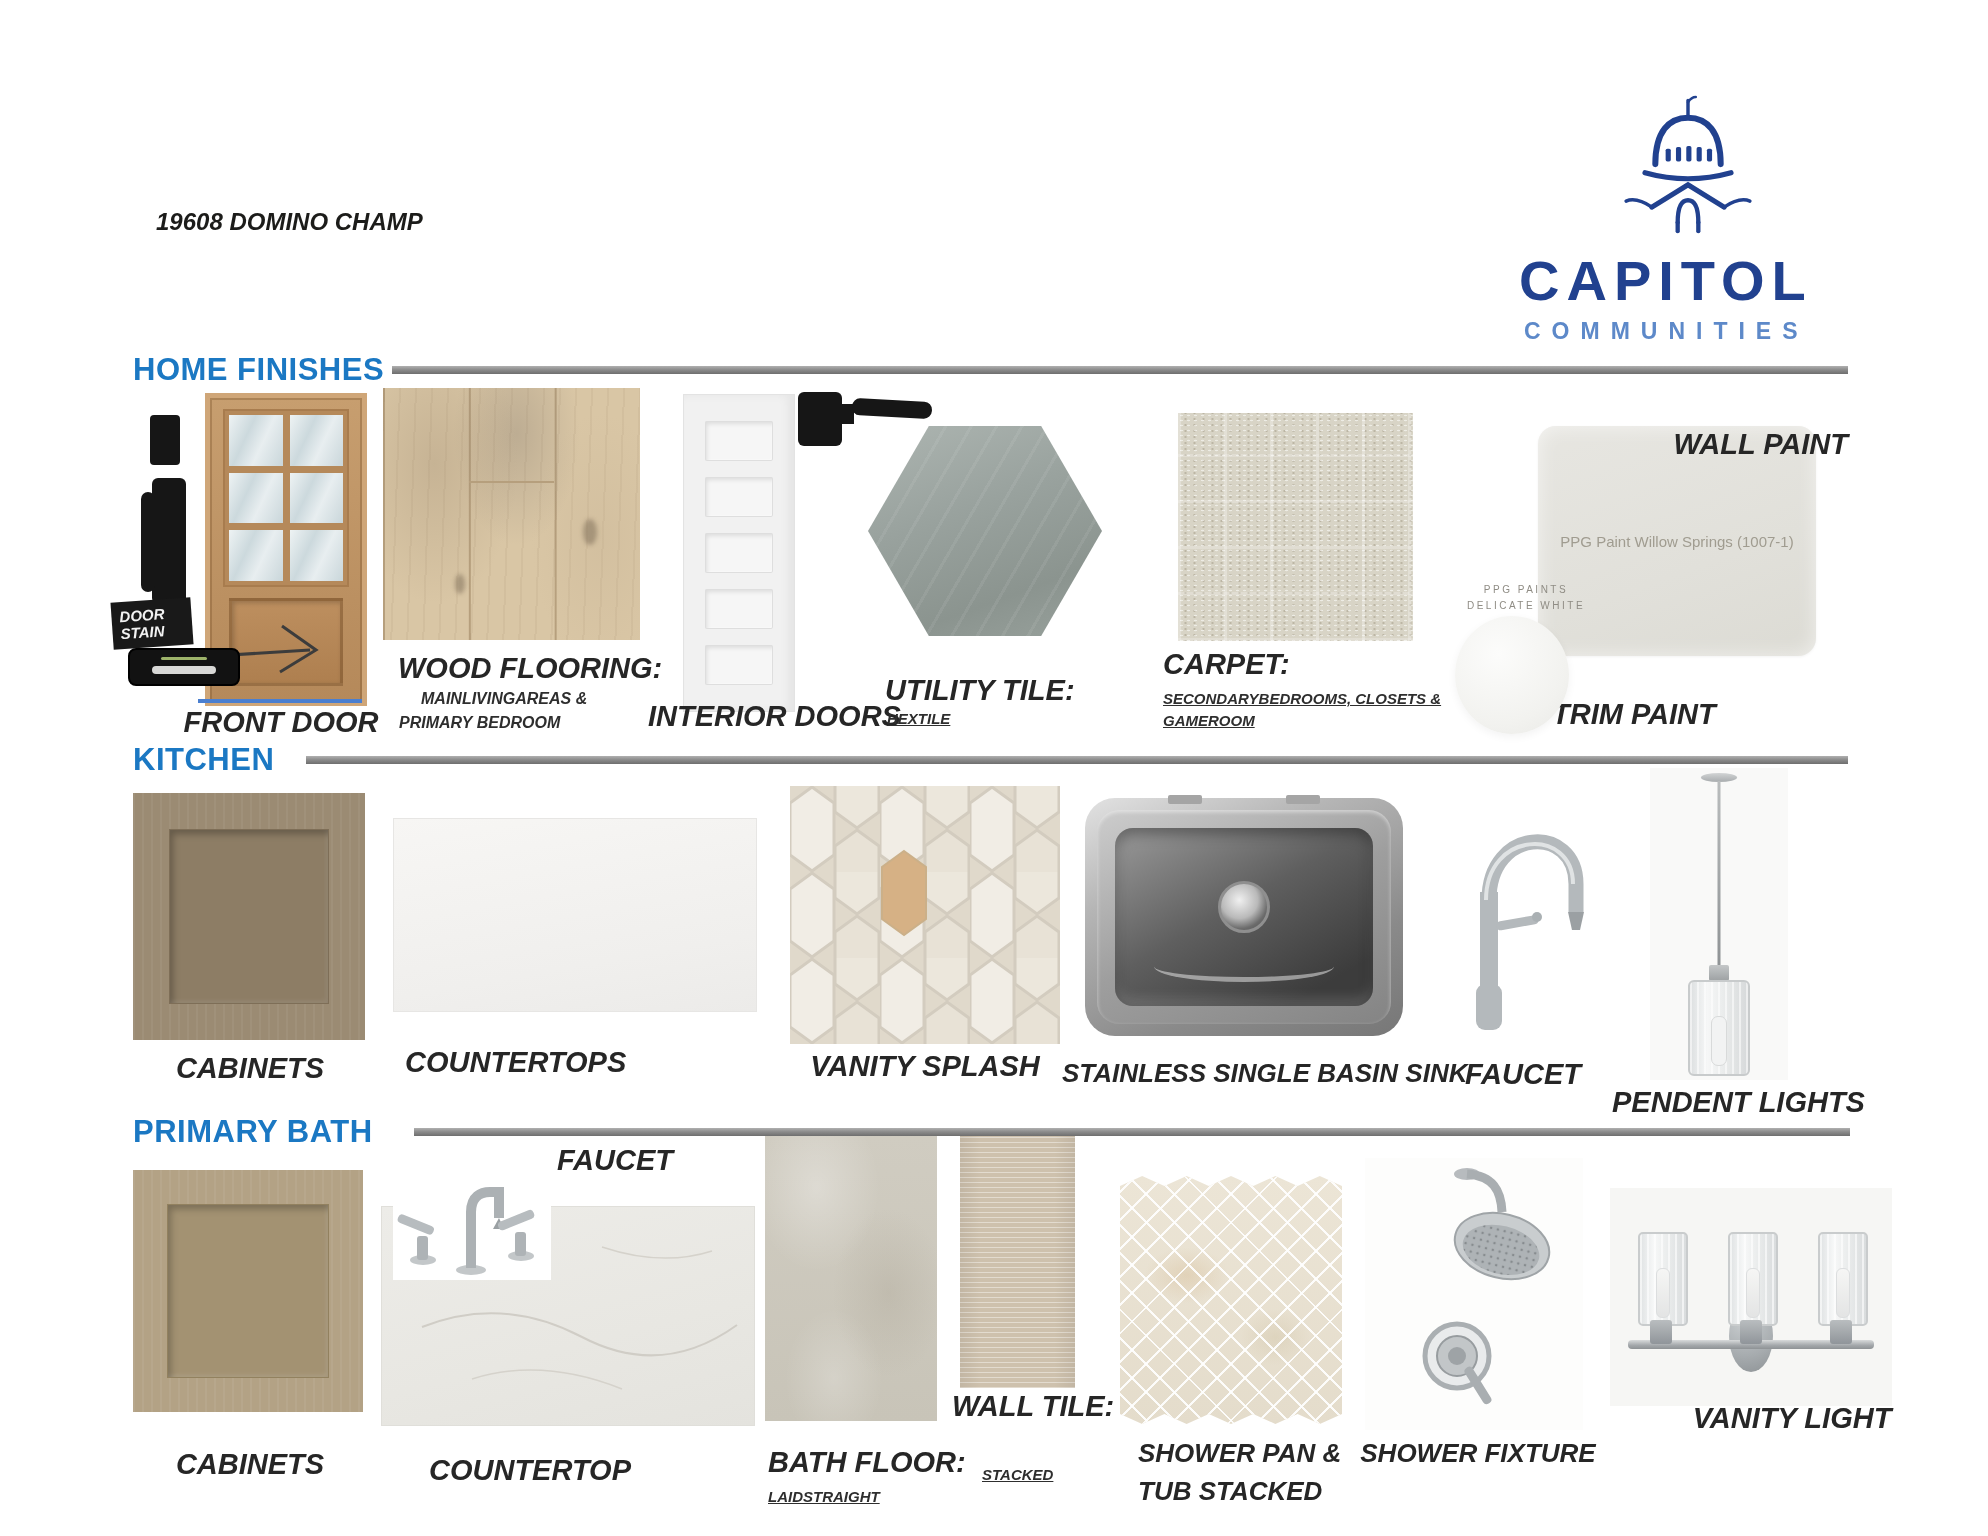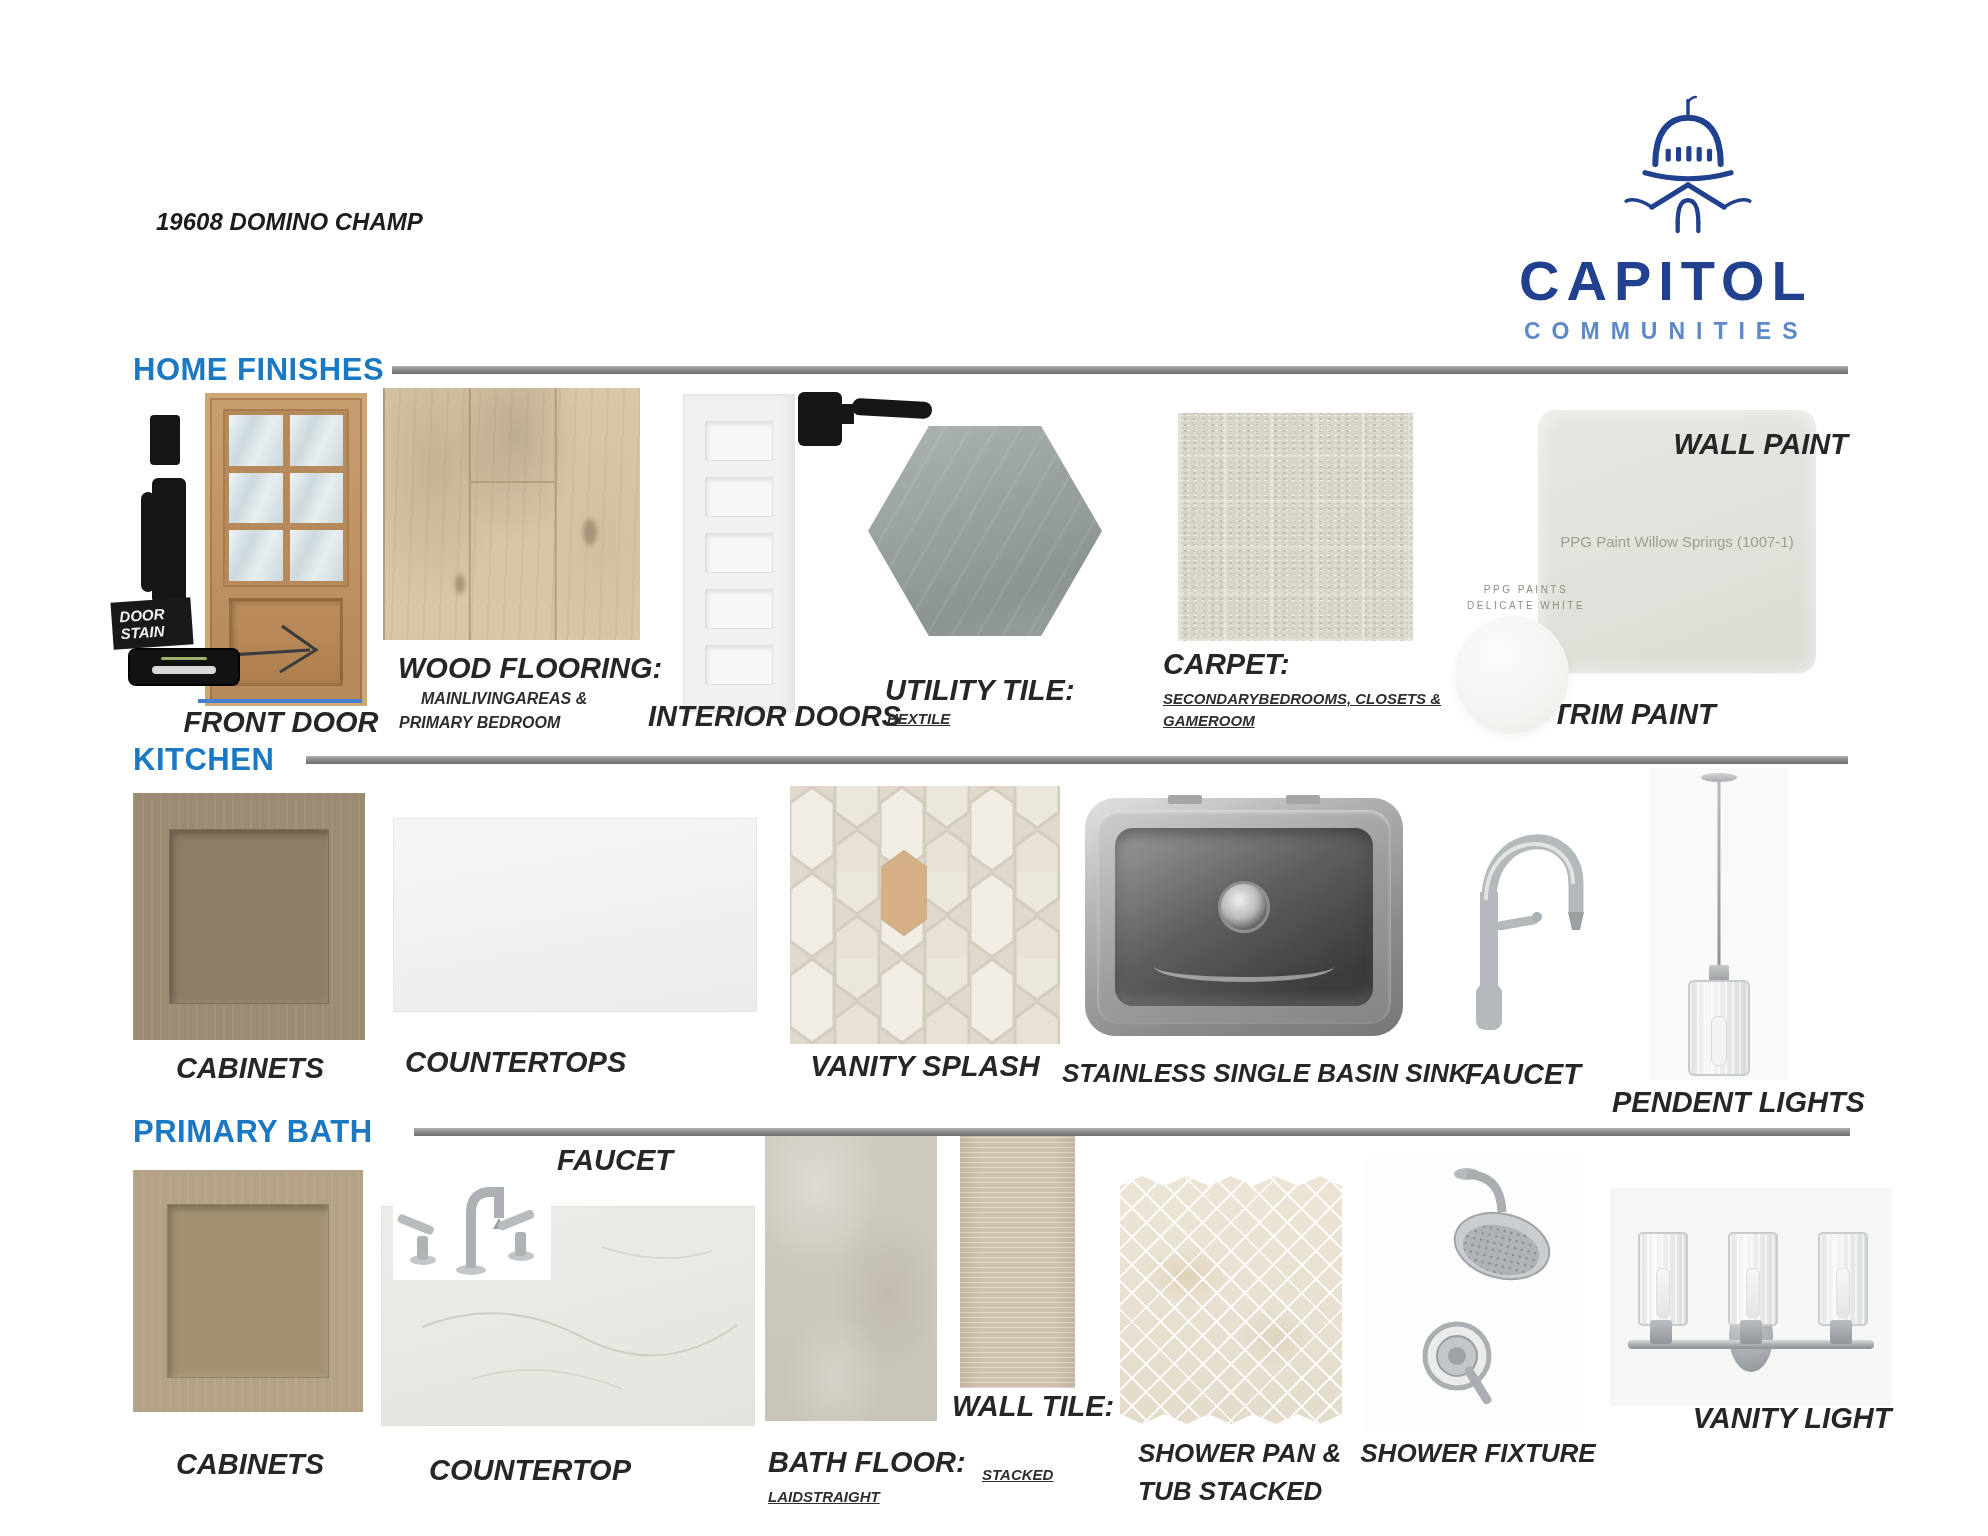--- a/index.html
+++ b/index.html
@@ -226,21 +226,21 @@
 
   <div class="hex" style="left:868px;top:426px;width:234px;height:210px;"></div>
   <div class="lbl" style="left:885px;top:674px;">UTILITY TILE:</div>
   <div class="sub xs" style="left:887px;top:710px;">HEXTILE</div>
 
   <div class="carpet" style="left:1178px;top:413px;width:235px;height:228px;"></div>
   <div class="lbl" style="left:1163px;top:648px;">CARPET:</div>
   <div class="sub xs" style="left:1163px;top:690px;">SECONDARYBEDROOMS, CLOSETS &amp;</div>
   <div class="sub xs" style="left:1163px;top:712px;">GAMEROOM</div>
 
-  <div class="swatch" style="left:1538px;top:410px;width:278px;height:263px;">
+  <div class="swatch" style="left:1538px;top:426px;width:278px;height:230px;">
     <div class="swatch-text">PPG Paint Willow Springs (1007-1)</div>
   </div>
   <div class="lbl right" style="left:1672px;top:428px;width:176px;z-index:3;">WALL PAINT</div>
 
   <div class="trim-chip-text" style="left:1446px;top:582px;width:160px;">
     <div>PPG PAINTS</div>
     <div>DELICATE WHITE</div>
   </div>
   <div class="trim-circle" style="left:1455px;top:616px;width:114px;height:118px;z-index:2;"></div>
   <div class="lbl" style="left:1552px;top:698px;">TRIM PAINT</div>

